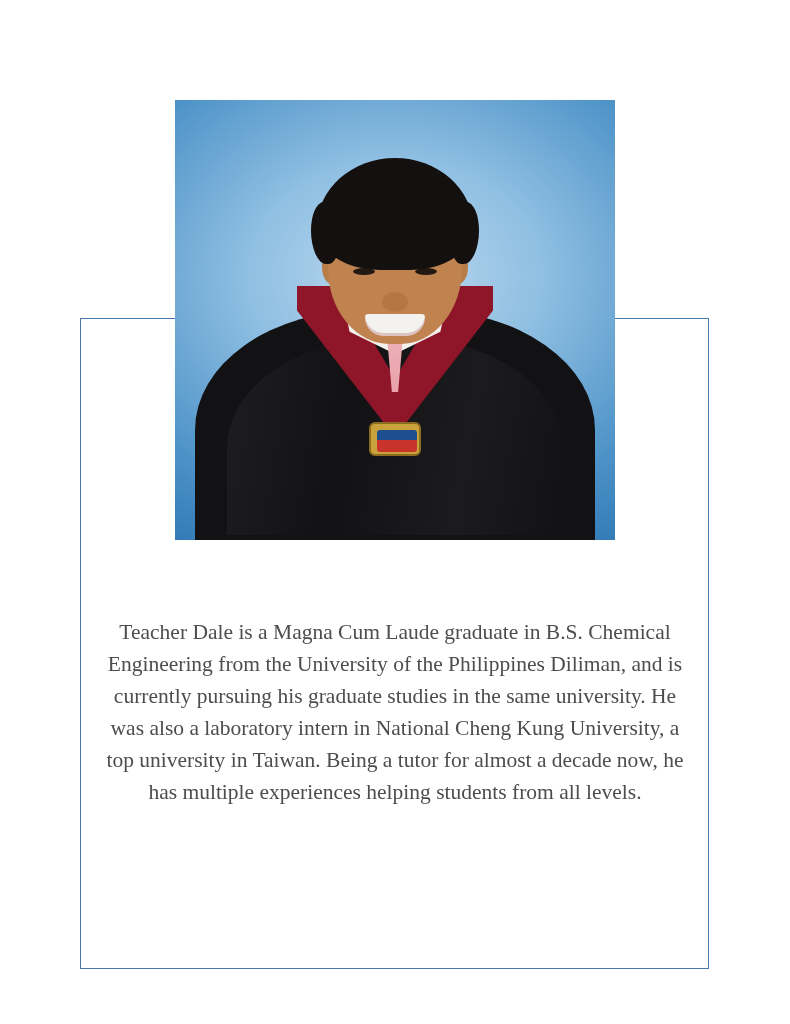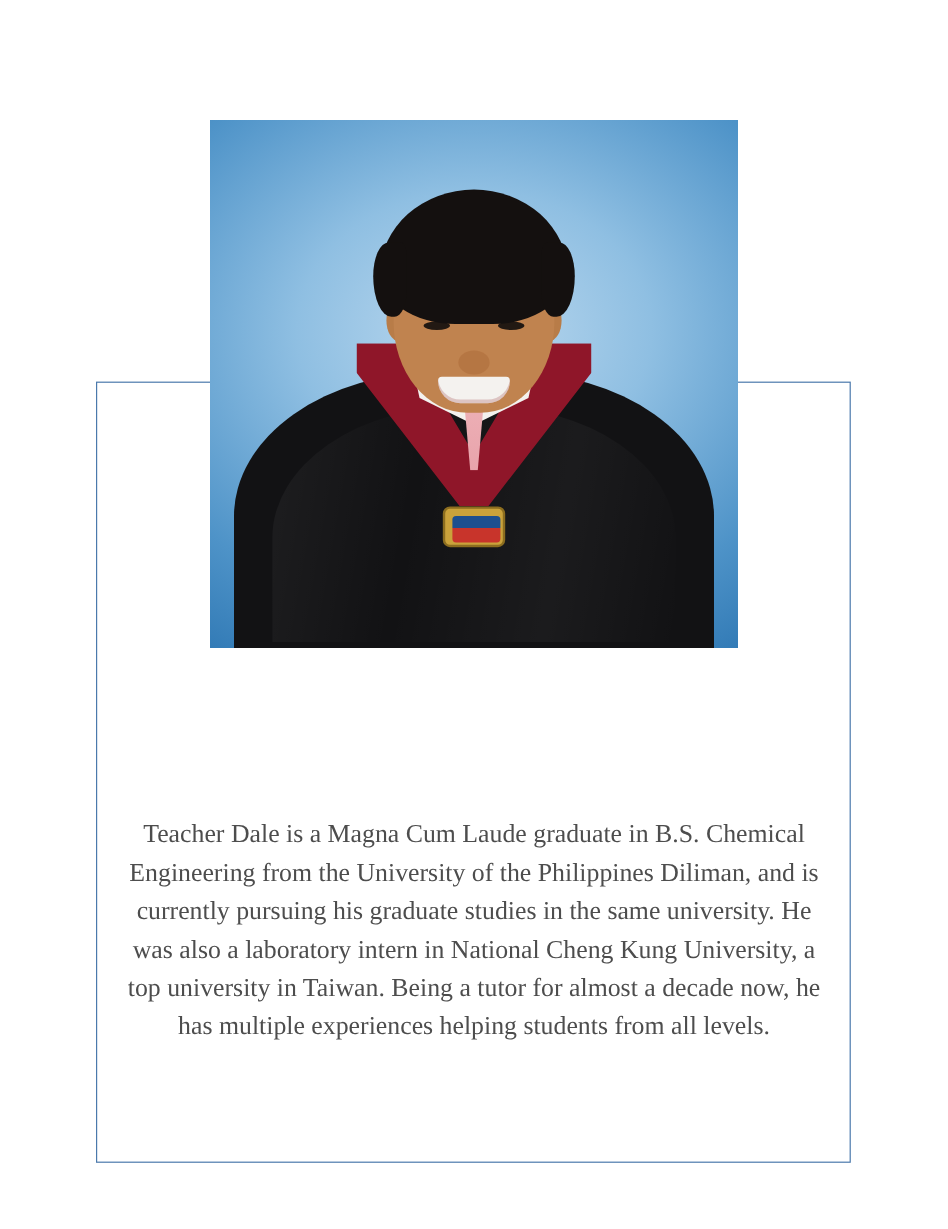--- a/index.html
+++ b/index.html
@@ -248,21 +248,21 @@
     font-size: 45px;
     letter-spacing: -0.5px;
     color: #2f72b3;
   }
 
   
   .bio {
     position: absolute;
     left: 100px;
     width: 590px;
-    top: 657px;
+    top: 594px;
     text-align: center;
     font-family: "Liberation Serif", serif;
     font-size: 21.5px;
     line-height: 32px;
     color: #4d4d4d;
   }
 </style>
 </head>
 <body>
 

